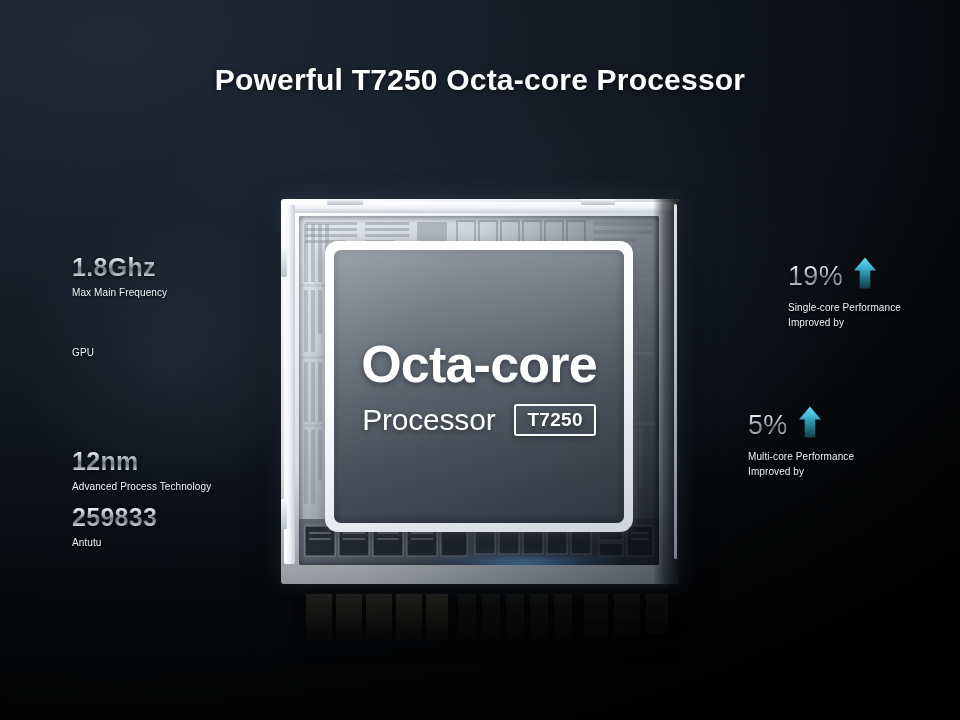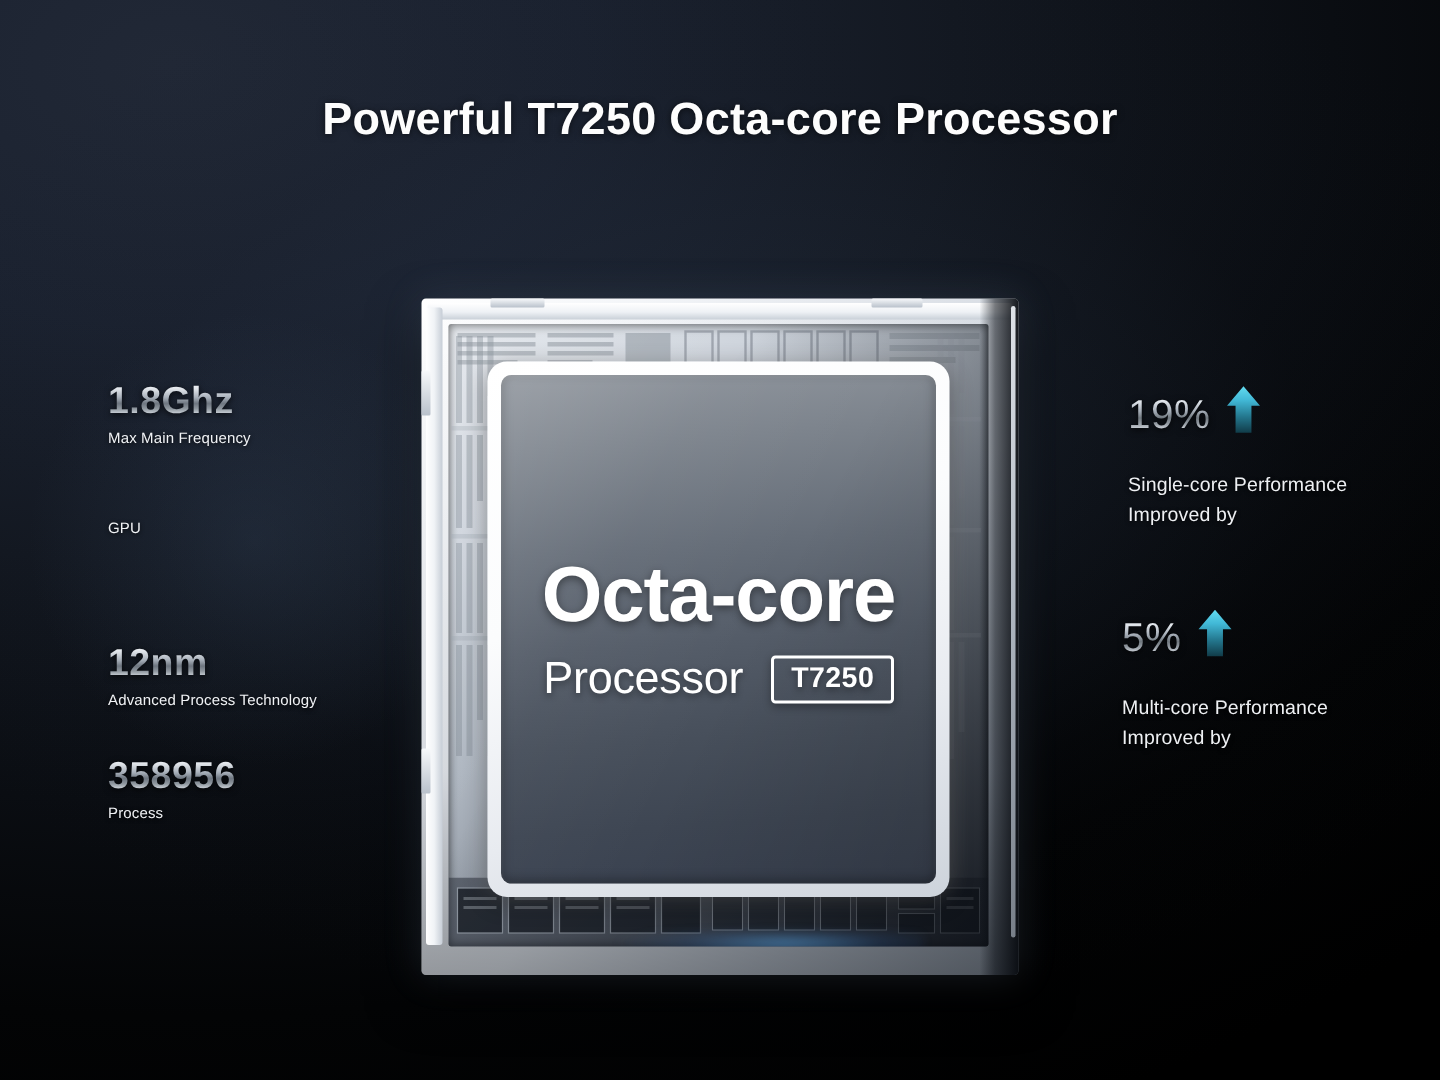--- a/index.html
+++ b/index.html
@@ -47,27 +47,27 @@
   .perf .row{display:flex;align-items:flex-end;gap:10px;height:34px;}
   .perf .pct{
     font-size:27px;font-weight:normal;line-height:1;letter-spacing:.3px;
     background-image:linear-gradient(180deg,#f6f8fa 0%,#dfe4ea 18%,#a2aab4 42%,#70787f 58%,#949ba3 72%,#dbe0e6 88%,#f4f7fa 100%);
     -webkit-background-clip:text;background-clip:text;
     color:transparent;-webkit-text-fill-color:transparent;
     filter:drop-shadow(0 1px 2px rgba(0,0,0,.8));
   }
   .perf .arrow{width:24px;height:32px;display:block;margin-bottom:1px;}
   .perf .cap{
-    margin-top:23px;font-size:13px;color:#eef0f3;line-height:1.5;
+    margin-top:10px;font-size:10px;color:#eef0f3;line-height:1.5;
     letter-spacing:.1px;white-space:nowrap;
     text-shadow:0 1px 3px rgba(0,0,0,.85);
   }
 
   
-  .chip-wrap{position:absolute;left:281px;top:199px;width:398px;height:451px;z-index:20;}
+  .chip-wrap{position:absolute;left:281px;top:199px;width:398px;height:385px;z-index:20;}
 
   
   .bezel{
     position:absolute;inset:0;border-radius:3px;
     background:linear-gradient(134deg,#ffffff 0%,#f3f5f8 18%,#dfe3e9 40%,#cfd5dd 58%,#9fa7b2 78%,#6d7682 100%);
     box-shadow:0 0 26px rgba(150,180,220,.16), 0 14px 34px rgba(0,0,0,.7);
   }
   .bezel-inner-shadow{
     position:absolute;inset:0;border-radius:3px;
     background:linear-gradient(180deg,rgba(255,255,255,0) 0%,rgba(0,0,0,.05) 70%,rgba(0,0,0,.3) 100%);
@@ -192,31 +192,31 @@
 
   <div class="spec" style="left:72px;top:255px;">
     <div class="val">1.8Ghz</div>
     <div class="cap">Max Main Frequency</div>
   </div>
 
   <div class="spec" style="left:72px;top:340px;">
     <div class="cap">GPU</div>
   </div>
 
-  <div class="spec" style="left:72px;top:430px;">
+  <div class="spec" style="left:72px;top:449px;">
     <div class="val">12nm</div>
     <div class="cap">Advanced Process Technology</div>
   </div>
 
   <div class="spec" style="left:72px;top:505px;">
-    <div class="val">358956</div>
-    <div class="cap">Process</div>
-  </div>
-
-  <div class="perf" style="left:752px;top:256px;">
+    <div class="val">259833</div>
+    <div class="cap">Antutu</div>
+  </div>
+
+  <div class="perf" style="left:788px;top:256px;">
     <div class="row">
       <span class="pct">19%</span>
       <svg class="arrow" viewBox="0 0 24 32">
         <defs>
           <linearGradient id="agA" x1="0" y1="0" x2="0" y2="1">
             <stop offset="0%" stop-color="#63dcf0"></stop>
             <stop offset="30%" stop-color="#41b8d6"></stop>
             <stop offset="65%" stop-color="#24788f"></stop>
             <stop offset="100%" stop-color="#113c49"></stop>
           </linearGradient>

